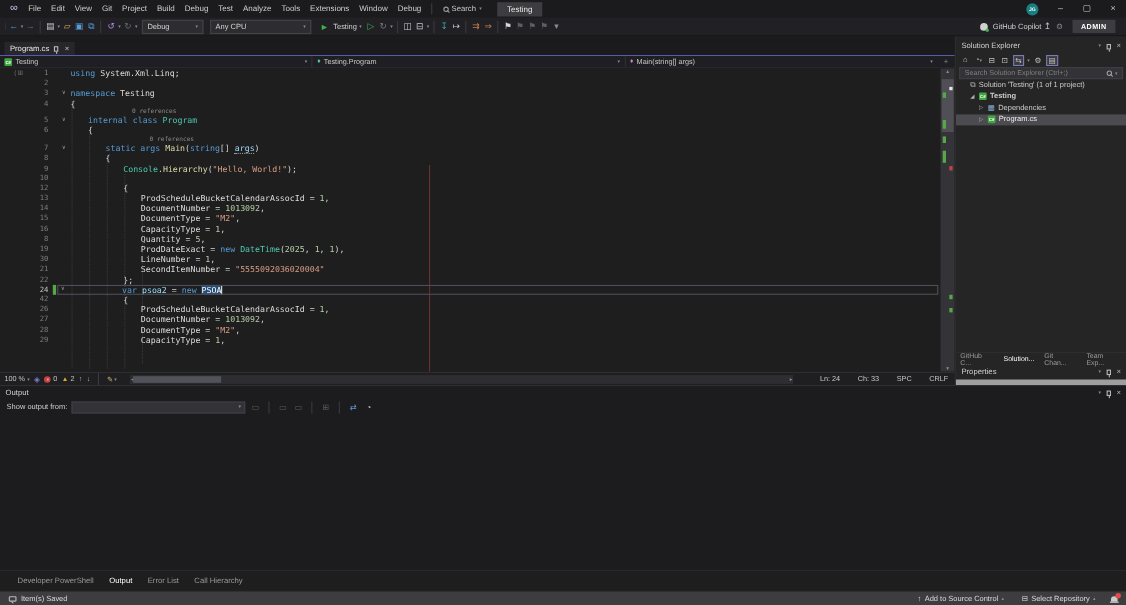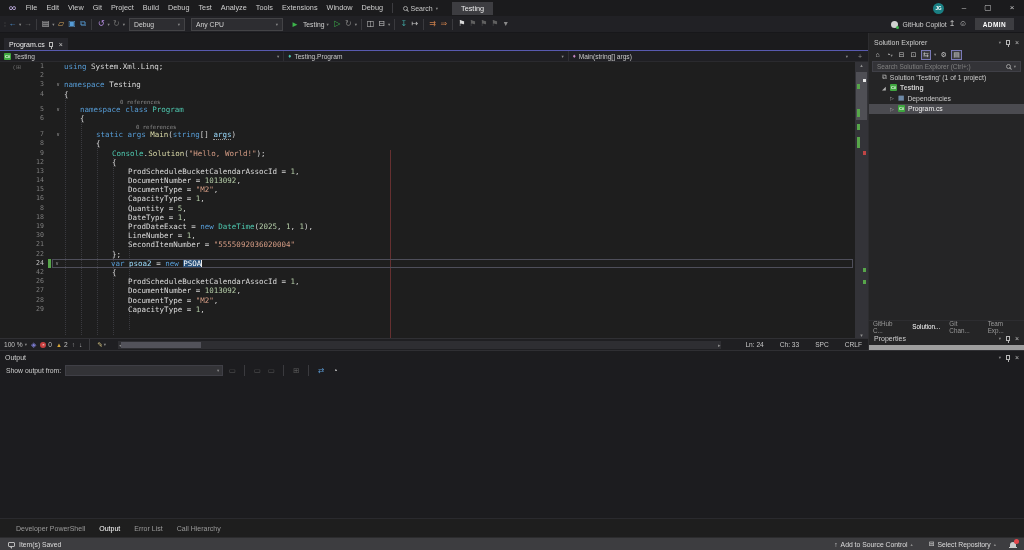--- a/index.html
+++ b/index.html
@@ -281,21 +281,21 @@
               <span class="code" style="padding-left: 0px;"><span class="tk-pu">{</span></span>
             </div>
             <div class="row lens-row">
               <span class="ln"></span>
               <span class="lens" style="margin-left: 76px;">0 references</span>
             </div>
             <div class="row">
               <span class="ln">5</span>
               <span class="chg"></span>
               <span class="fold">∨</span>
-              <span class="code" style="padding-left: 16px;"><span class="tk-kw">namespace class </span><span class="tk-ty">Program</span></span>
+              <span class="code" style="padding-left: 16px;"><span class="tk-kw">internal class </span><span class="tk-ty">Program</span></span>
             </div>
             <div class="row">
               <span class="ln">6</span>
               <span class="chg"></span>
               <span class="fold"></span>
               <span class="code" style="padding-left: 16px;"><span class="tk-pu">{</span></span>
             </div>
             <div class="row lens-row">
               <span class="ln"></span>
               <span class="lens" style="margin-left: 92px;">0 references</span>
@@ -309,21 +309,27 @@
             <div class="row">
               <span class="ln">8</span>
               <span class="chg"></span>
               <span class="fold"></span>
               <span class="code" style="padding-left: 32px;"><span class="tk-pu">{</span></span>
             </div>
             <div class="row">
               <span class="ln">9</span>
               <span class="chg"></span>
               <span class="fold"></span>
-              <span class="code" style="padding-left: 48px;"><span class="tk-ty">Console</span><span class="tk-pu">.</span><span class="tk-me">Solution</span><span class="tk-pu">(</span><span class="tk-st">"Hello, World!"</span><span class="tk-pu">);</span></span>
+              <span class="code" style="padding-left: 48px;"><span class="tk-ty">Console</span><span class="tk-pu">.</span><span class="tk-me">Hierarchy</span><span class="tk-pu">(</span><span class="tk-st">"Hello, World!"</span><span class="tk-pu">);</span></span>
+            </div>
+            <div class="row">
+              <span class="ln">10</span>
+              <span class="chg"></span>
+              <span class="fold"></span>
+              <span class="code" style="padding-left: 48px;"></span>
             </div>
             <div class="row">
               <span class="ln">12</span>
               <span class="chg"></span>
               <span class="fold"></span>
               <span class="code" style="padding-left: 48px;"><span class="tk-pu">{</span></span>
             </div>
             <div class="row">
               <span class="ln">13</span>
               <span class="chg"></span>
@@ -346,26 +352,20 @@
               <span class="ln">16</span>
               <span class="chg"></span>
               <span class="fold"></span>
               <span class="code" style="padding-left: 64px;"><span class="tk-id">CapacityType</span><span class="tk-pu"> = </span><span class="tk-nu">1</span><span class="tk-pu">,</span></span>
             </div>
             <div class="row">
               <span class="ln">8</span>
               <span class="chg"></span>
               <span class="fold"></span>
               <span class="code" style="padding-left: 64px;"><span class="tk-id">Quantity</span><span class="tk-pu"> = </span><span class="tk-nu">5</span><span class="tk-pu">,</span></span>
-            </div>
-            <div class="row">
-              <span class="ln">18</span>
-              <span class="chg"></span>
-              <span class="fold"></span>
-              <span class="code" style="padding-left: 64px;"><span class="tk-id">DateType</span><span class="tk-pu"> = </span><span class="tk-nu">1</span><span class="tk-pu">,</span></span>
             </div>
             <div class="row">
               <span class="ln">19</span>
               <span class="chg"></span>
               <span class="fold"></span>
               <span class="code" style="padding-left: 64px;"><span class="tk-id">ProdDateExact</span><span class="tk-pu"> = </span><span class="tk-kw">new </span><span class="tk-ty">DateTime</span><span class="tk-pu">(</span><span class="tk-nu">2025</span><span class="tk-pu">, </span><span class="tk-nu">1</span><span class="tk-pu">, </span><span class="tk-nu">1</span><span class="tk-pu">),</span></span>
             </div>
             <div class="row">
               <span class="ln">30</span>
               <span class="chg"></span>

